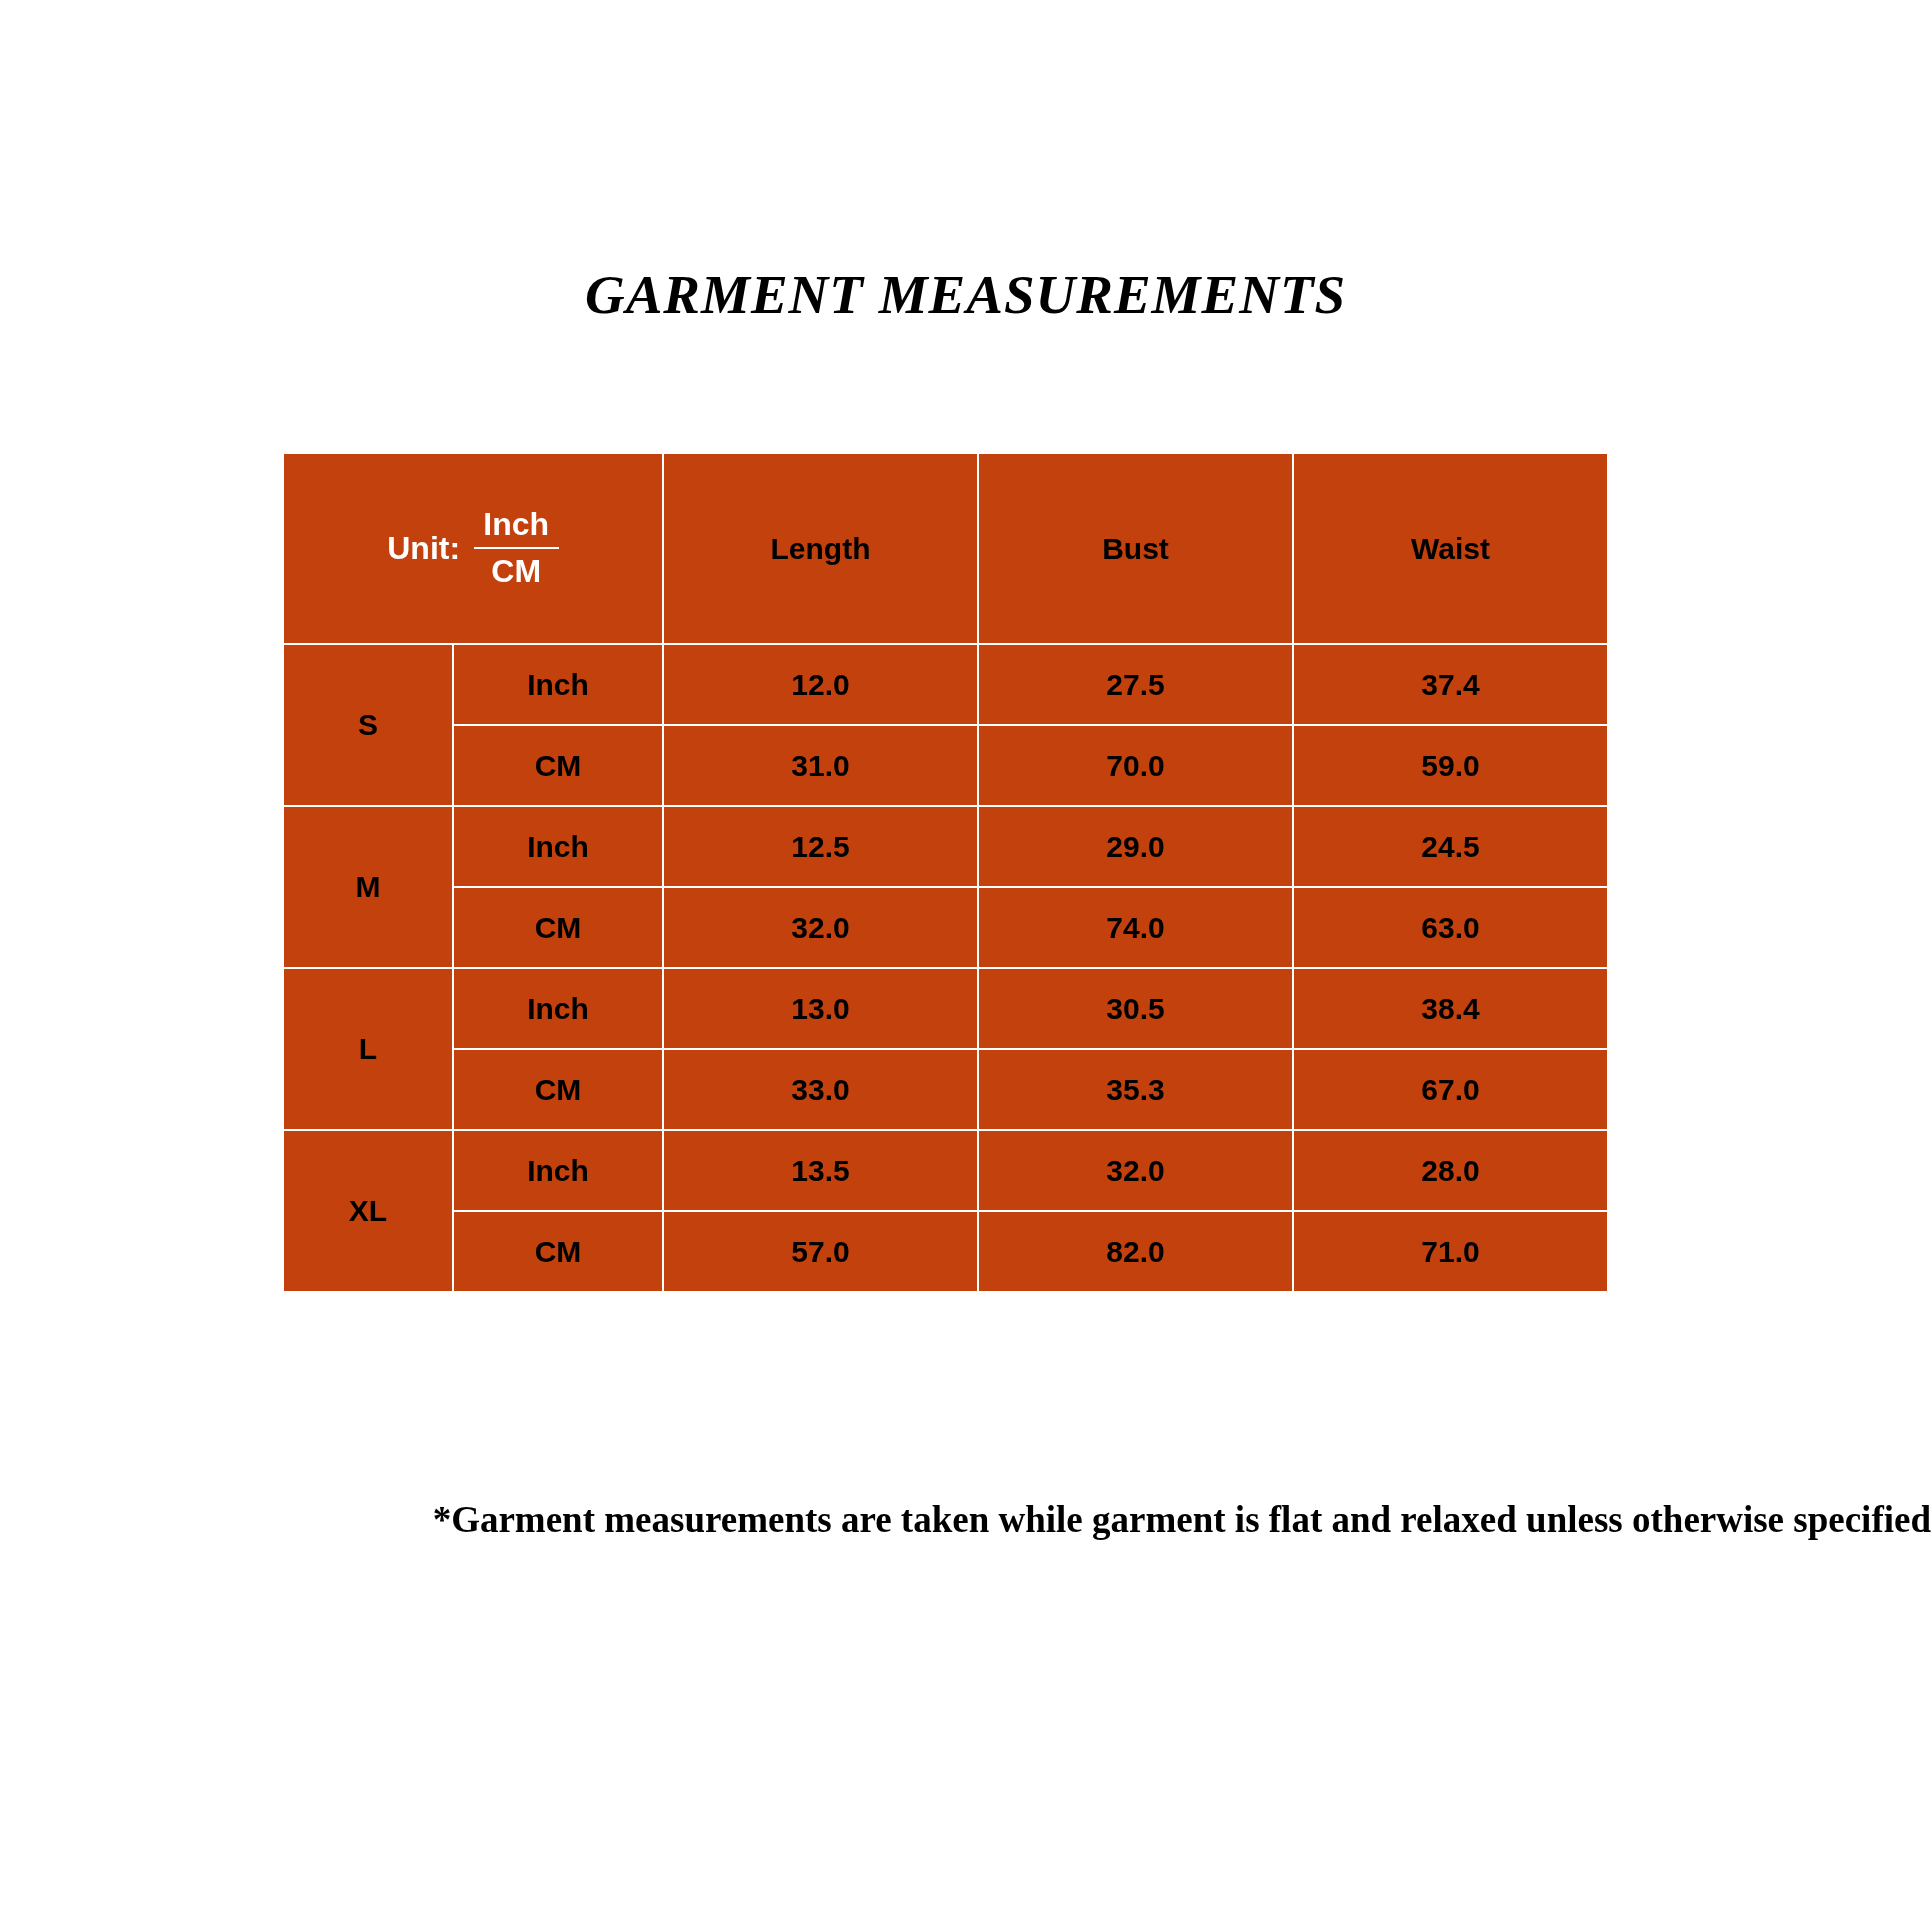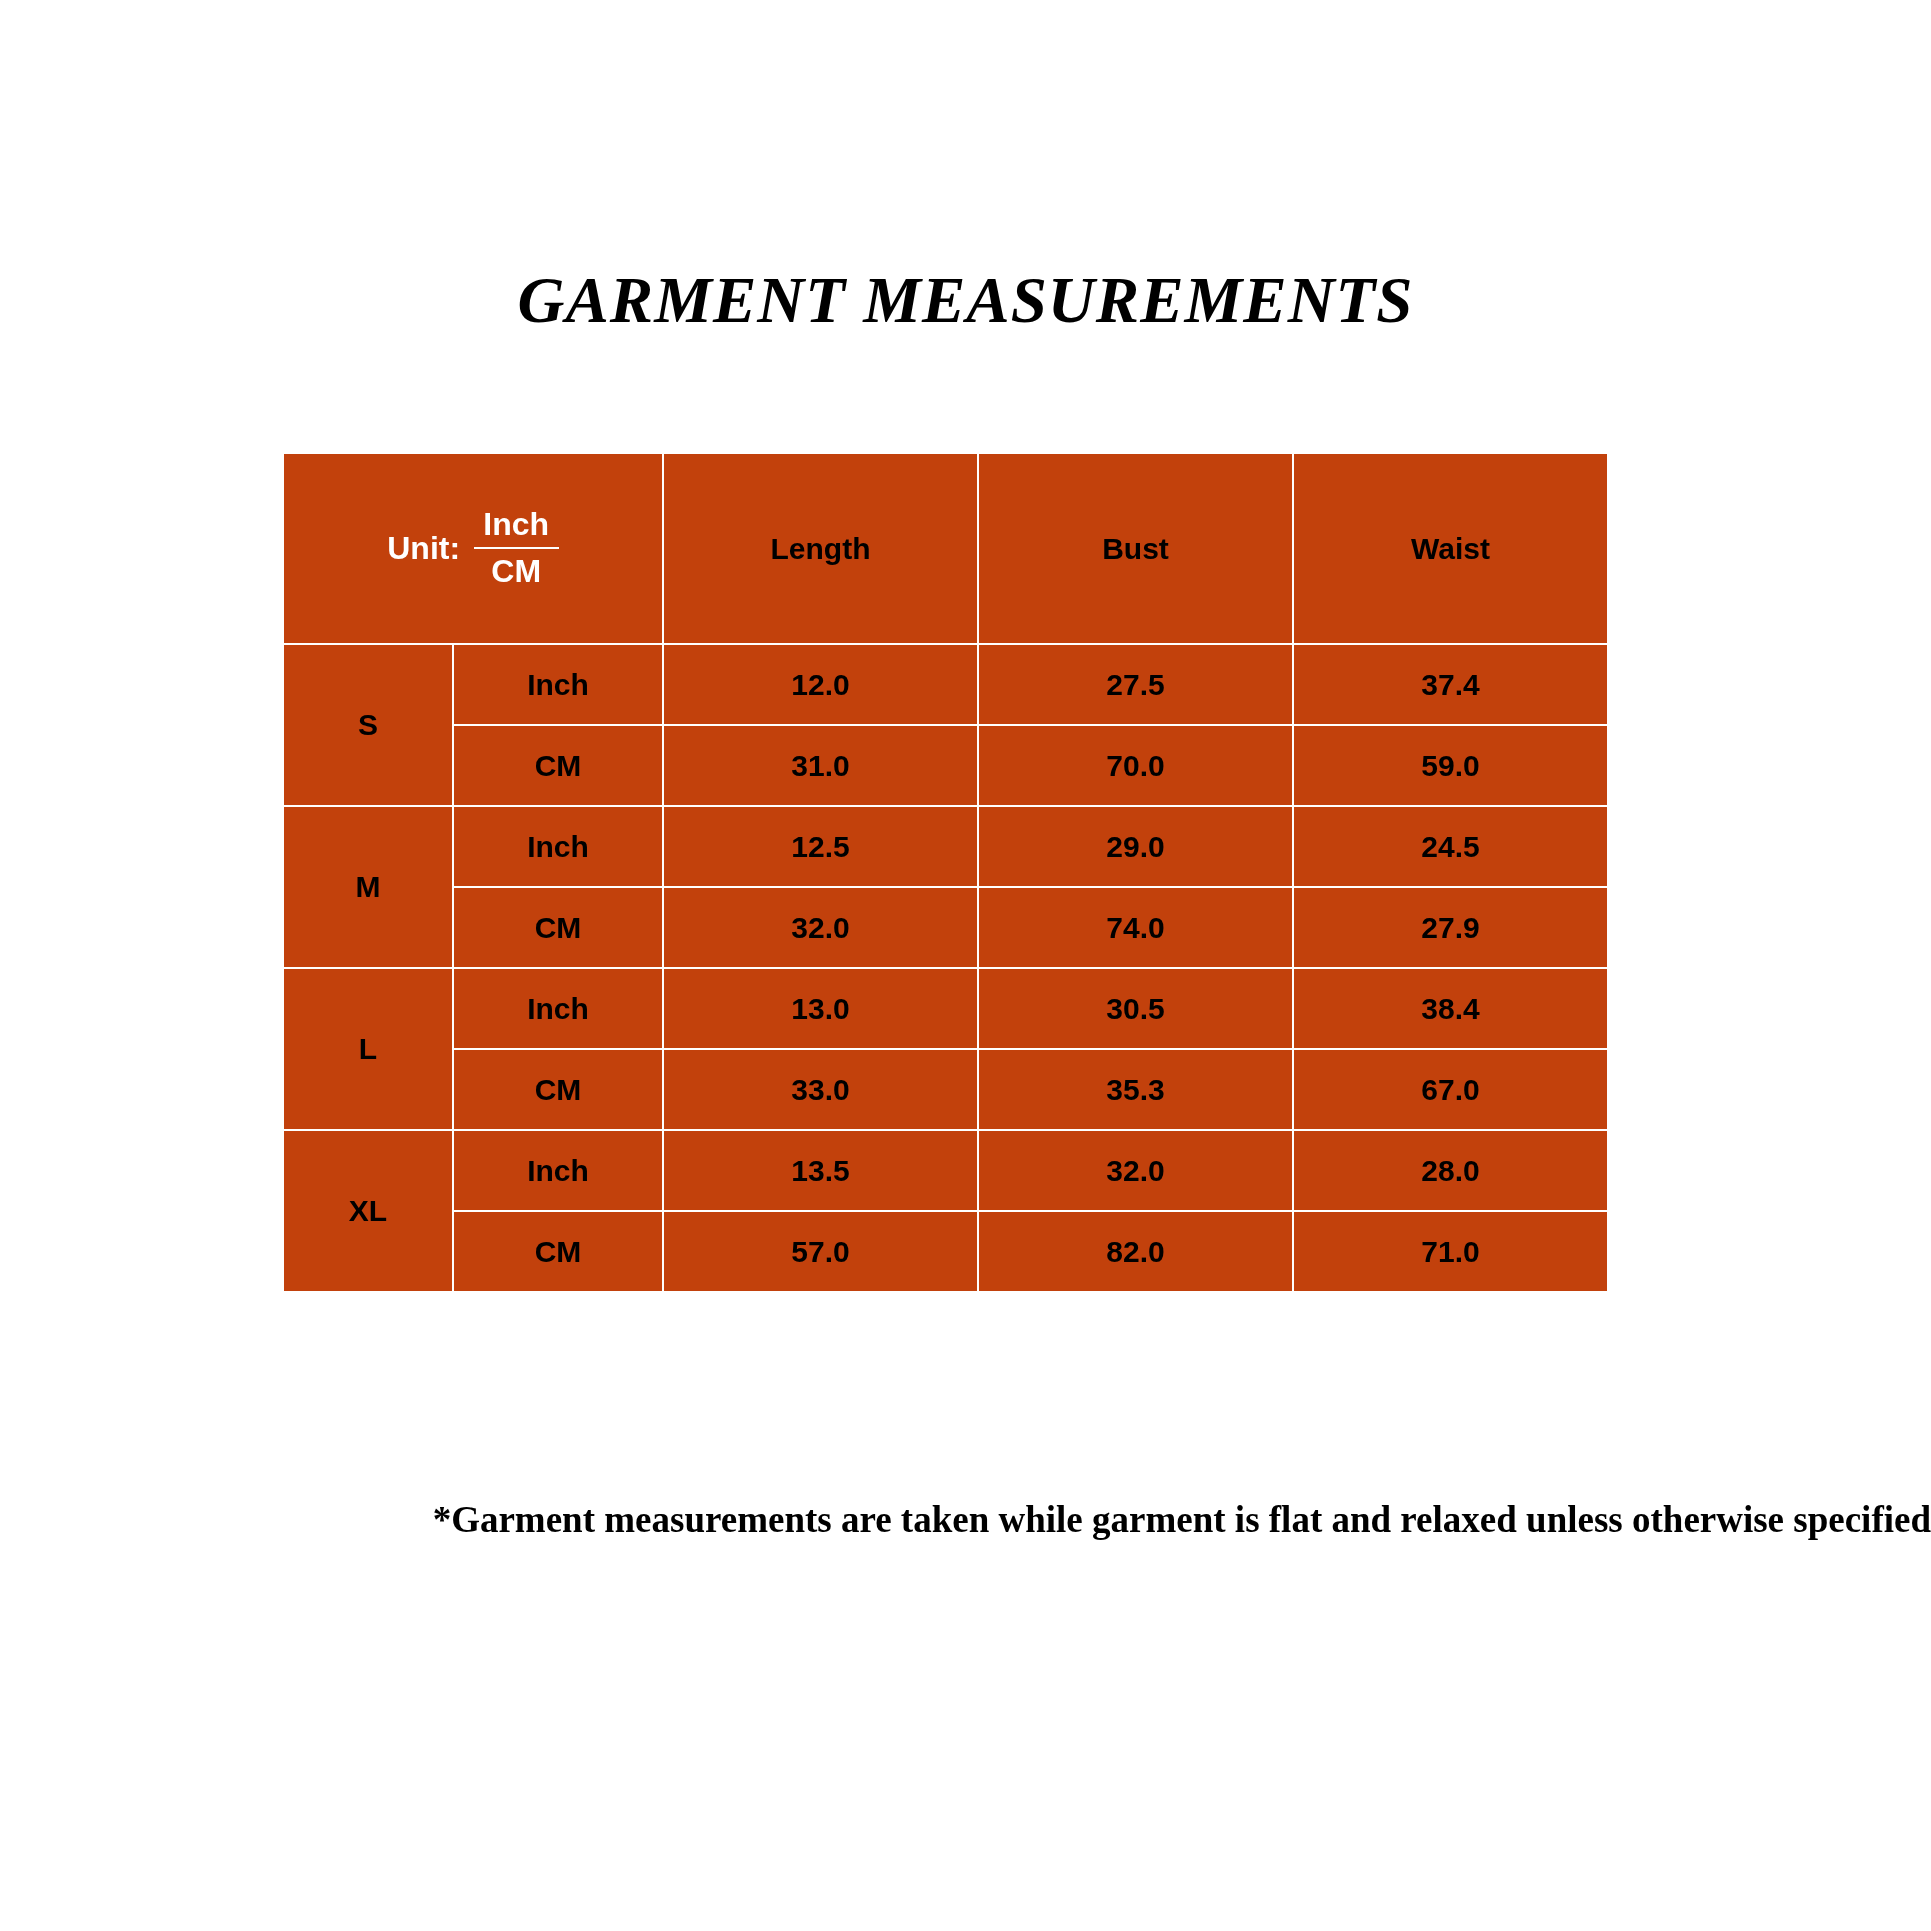--- a/index.html
+++ b/index.html
@@ -22,21 +22,21 @@
   }
   .title {
     position: absolute;
     left: 0;
     top: 263px;
     width: 1931px;
     text-align: center;
     font-family: "Liberation Serif", serif;
     font-style: italic;
     font-weight: 700;
-    font-size: 65px;
+    font-size: 55px;
     letter-spacing: 1px;
     color: #000000;
     white-space: nowrap;
   }
   .table-wrap {
     position: absolute;
     left: 282px;
     top: 452px;
     width: 1325px;
   }
@@ -183,21 +183,21 @@
           <td class="sizecell" rowspan="2">M</td>
           <td class="unitcell">Inch</td>
           <td class="valcell">12.5</td>
           <td class="valcell">29.0</td>
           <td class="valcell">24.5</td>
         </tr>
         <tr>
           <td class="unitcell">CM</td>
           <td class="valcell">32.0</td>
           <td class="valcell">74.0</td>
-          <td class="valcell">27.9</td>
+          <td class="valcell">63.0</td>
         </tr>
 
         <tr>
           <td class="sizecell" rowspan="2">L</td>
           <td class="unitcell">Inch</td>
           <td class="valcell">13.0</td>
           <td class="valcell">30.5</td>
           <td class="valcell">38.4</td>
         </tr>
         <tr>

